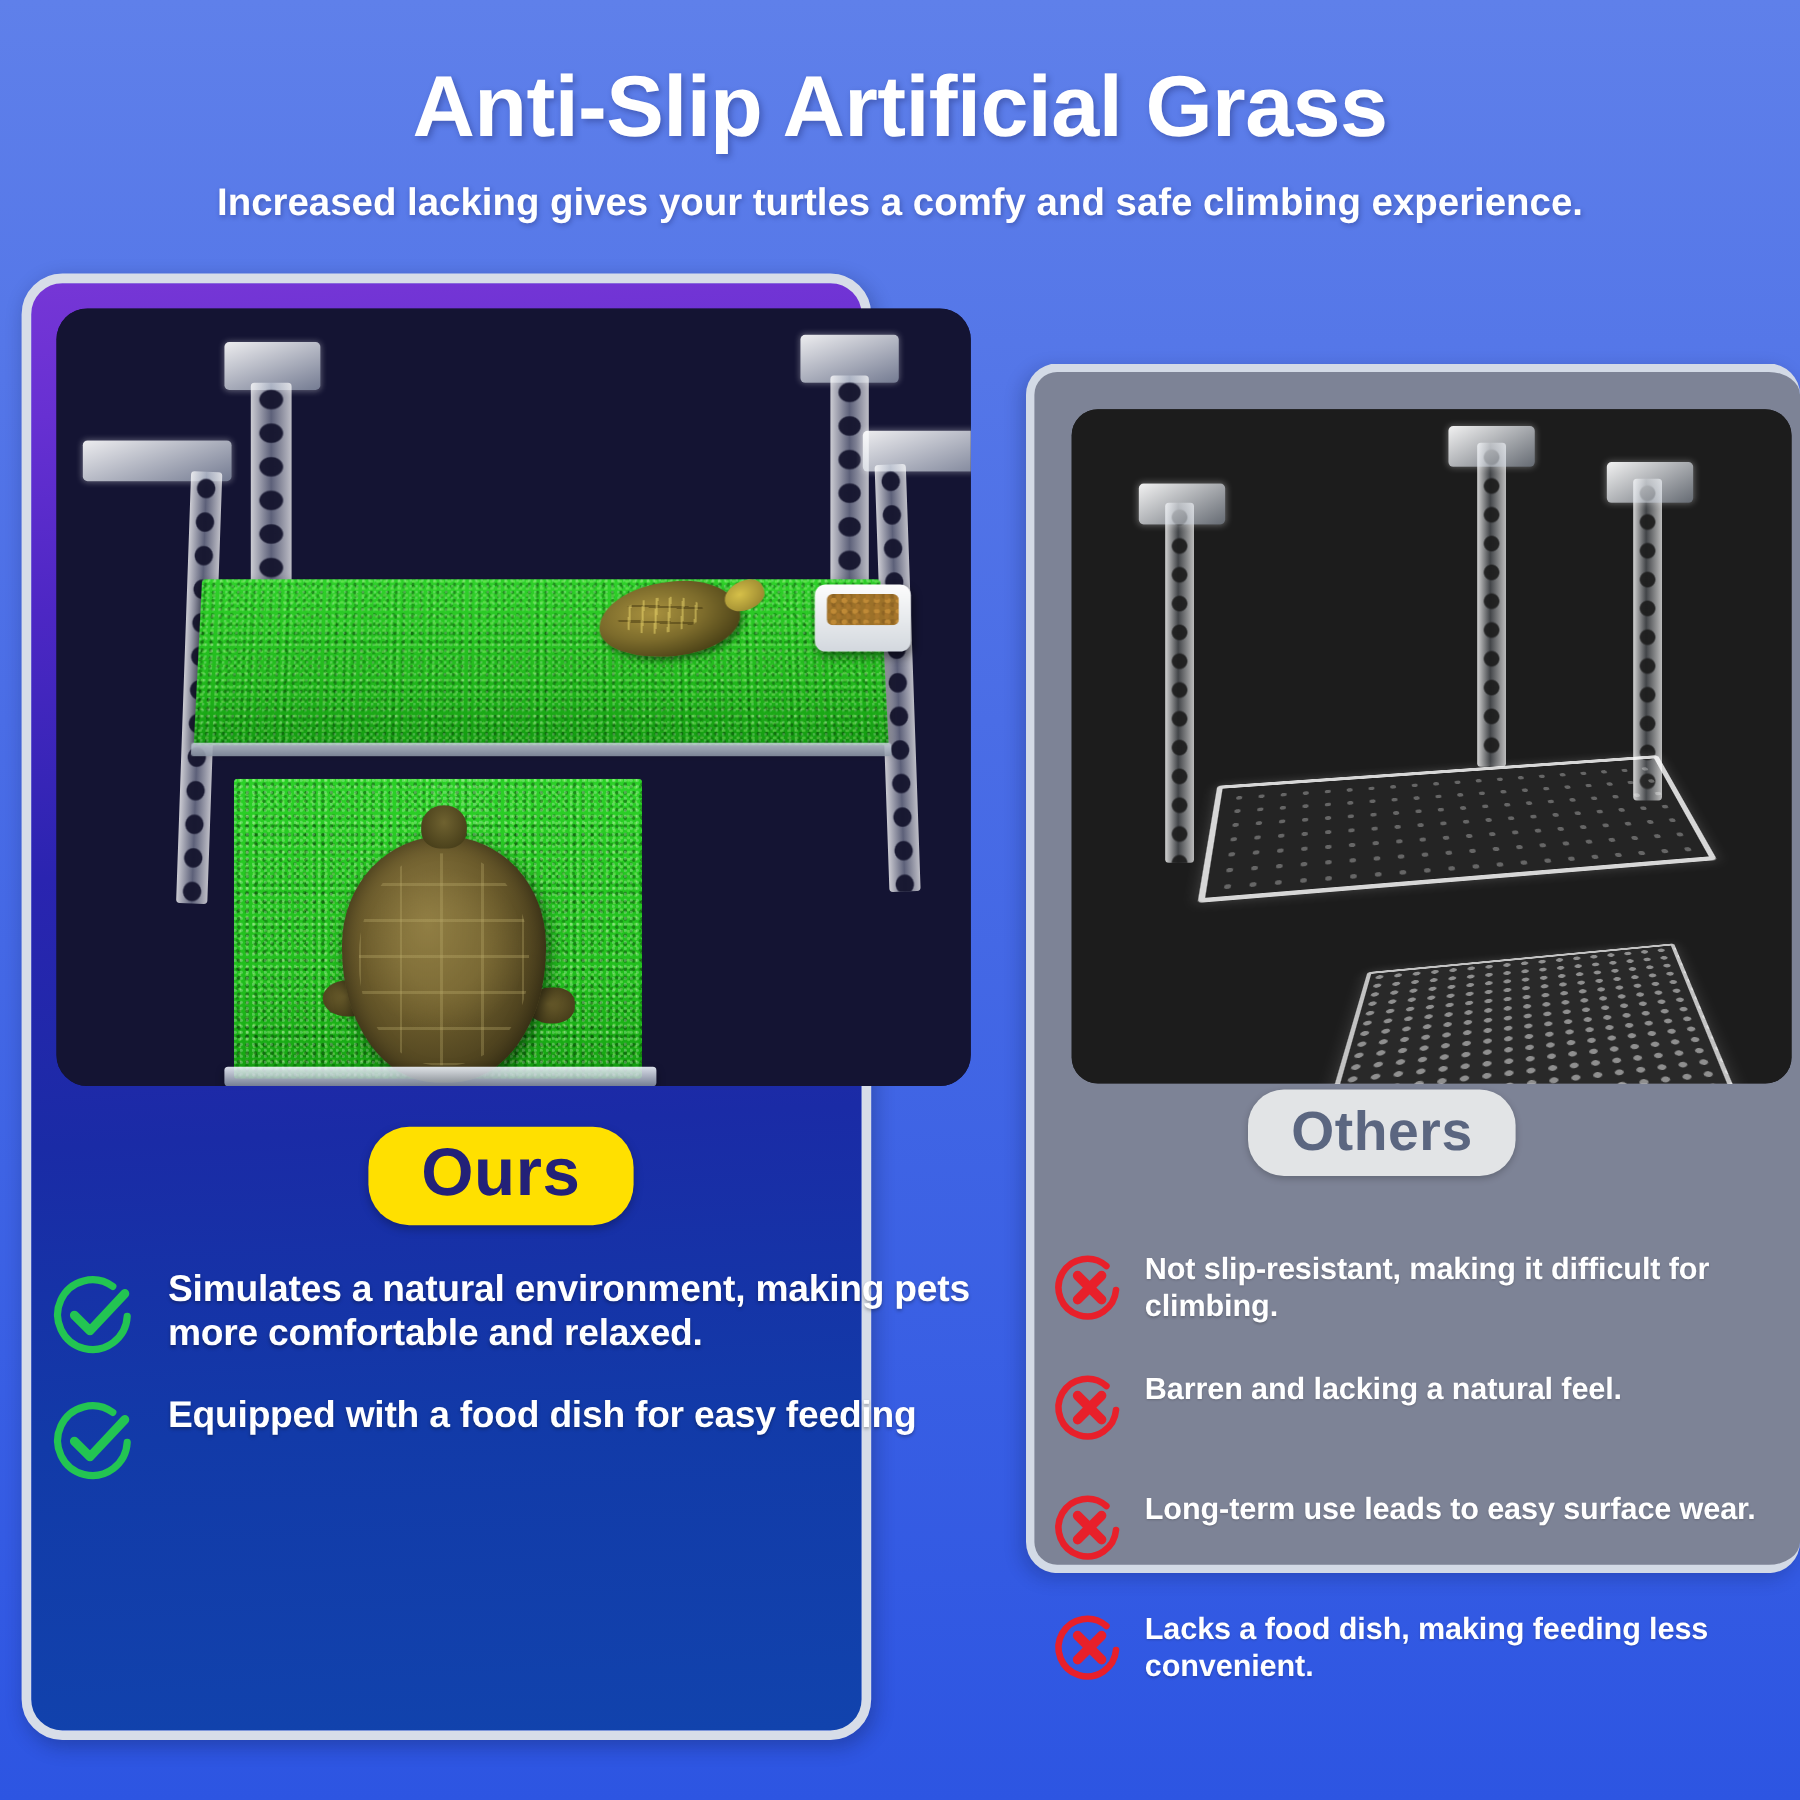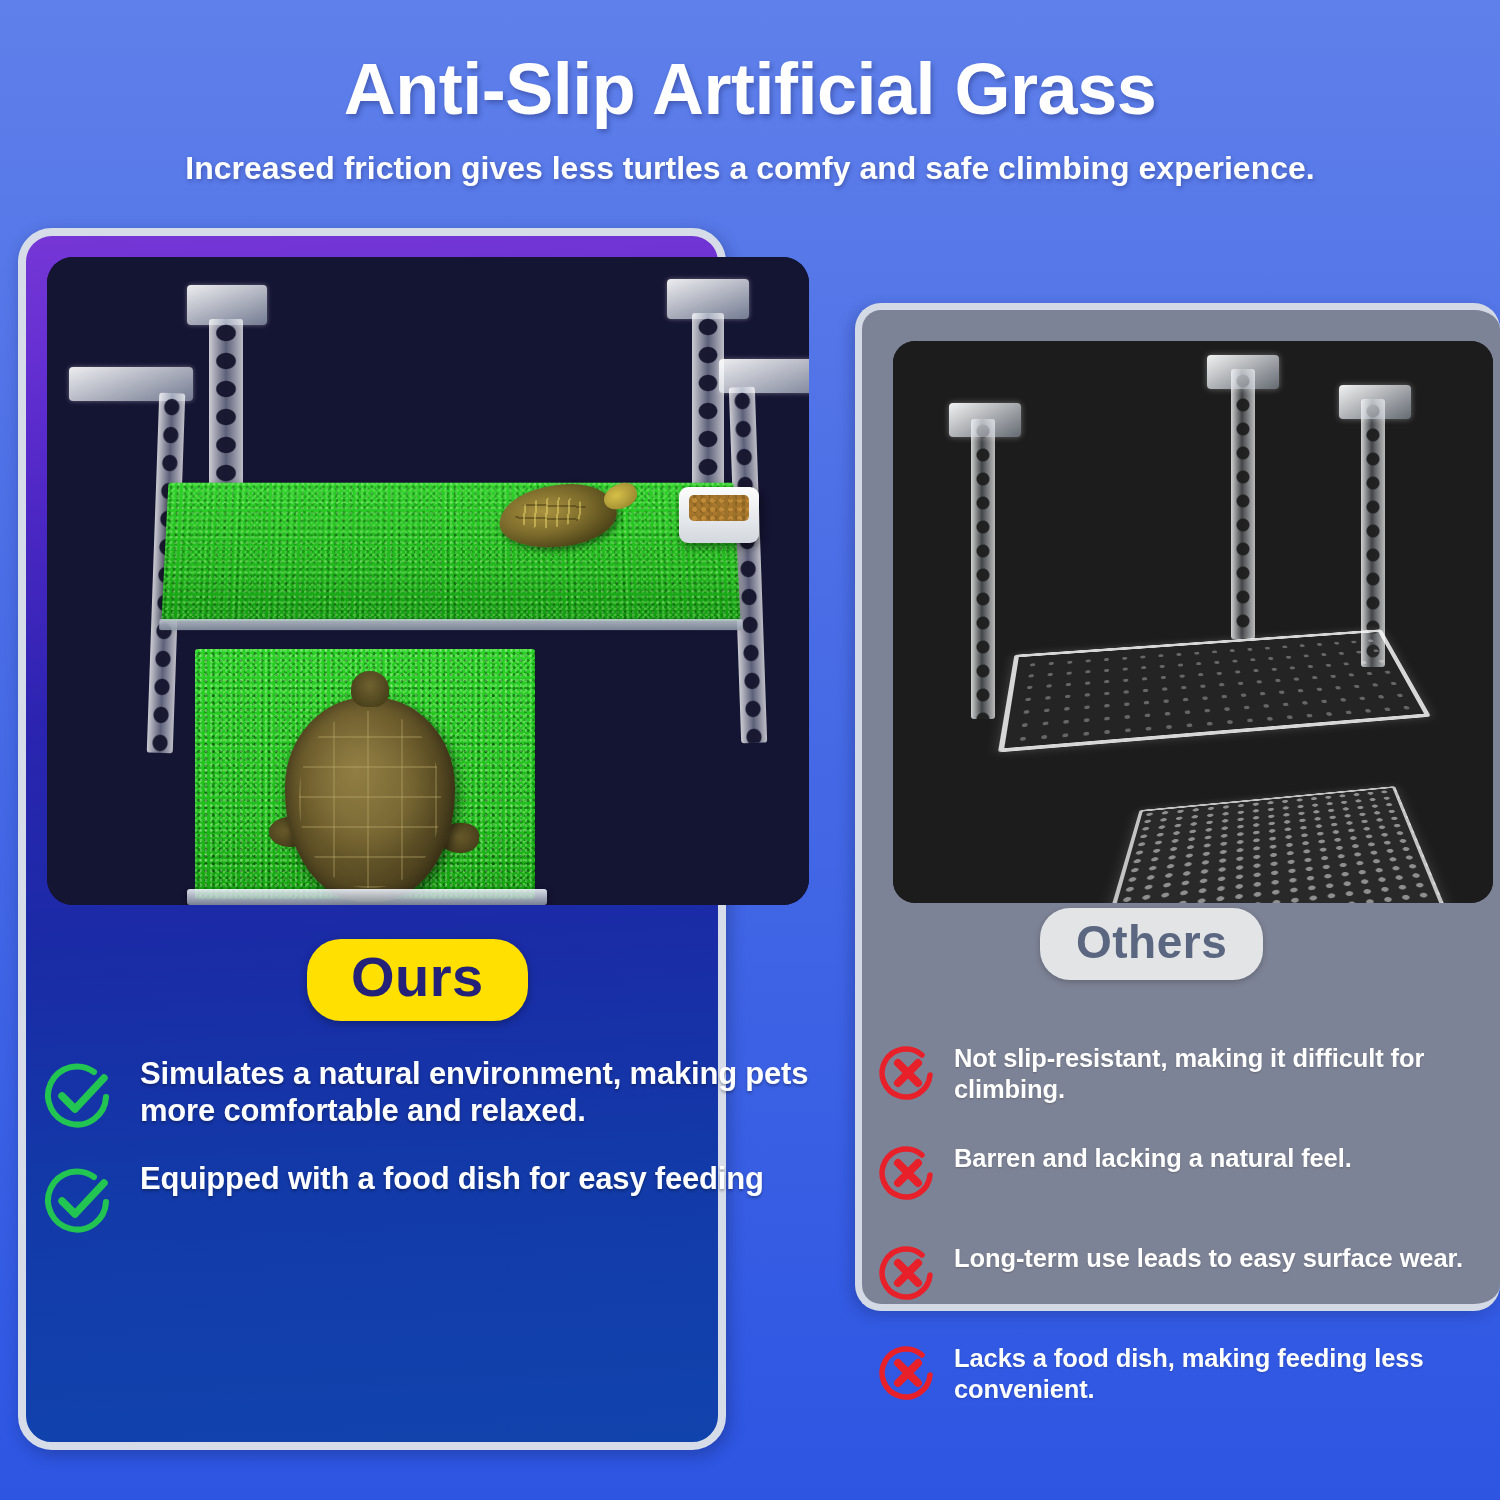--- a/index.html
+++ b/index.html
@@ -332,21 +332,21 @@
   }
 
   
   svg { display:block; }
 </style>
 </head>
 <body>
 
 <div class="header">
   <div class="main-title">Anti-Slip Artificial Grass</div>
-  <div class="sub-title">Increased friction gives less turtles a comfy and safe climbing experience.</div>
+  <div class="sub-title">Increased lacking gives your turtles a comfy and safe climbing experience.</div>
 </div>
 
 <div class="others-card">
 
   <div class="others-photo">
     <div class="blk-bg"></div>
 
     <div class="acr-post" style="left:78px; top:78px; height:300px;">
         <div class="holes2"></div>
       </div>

